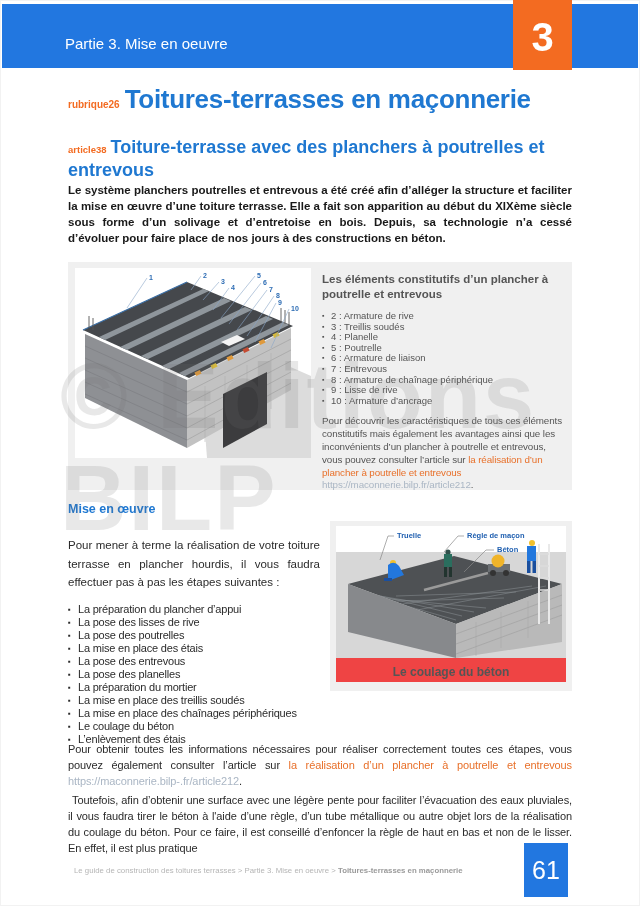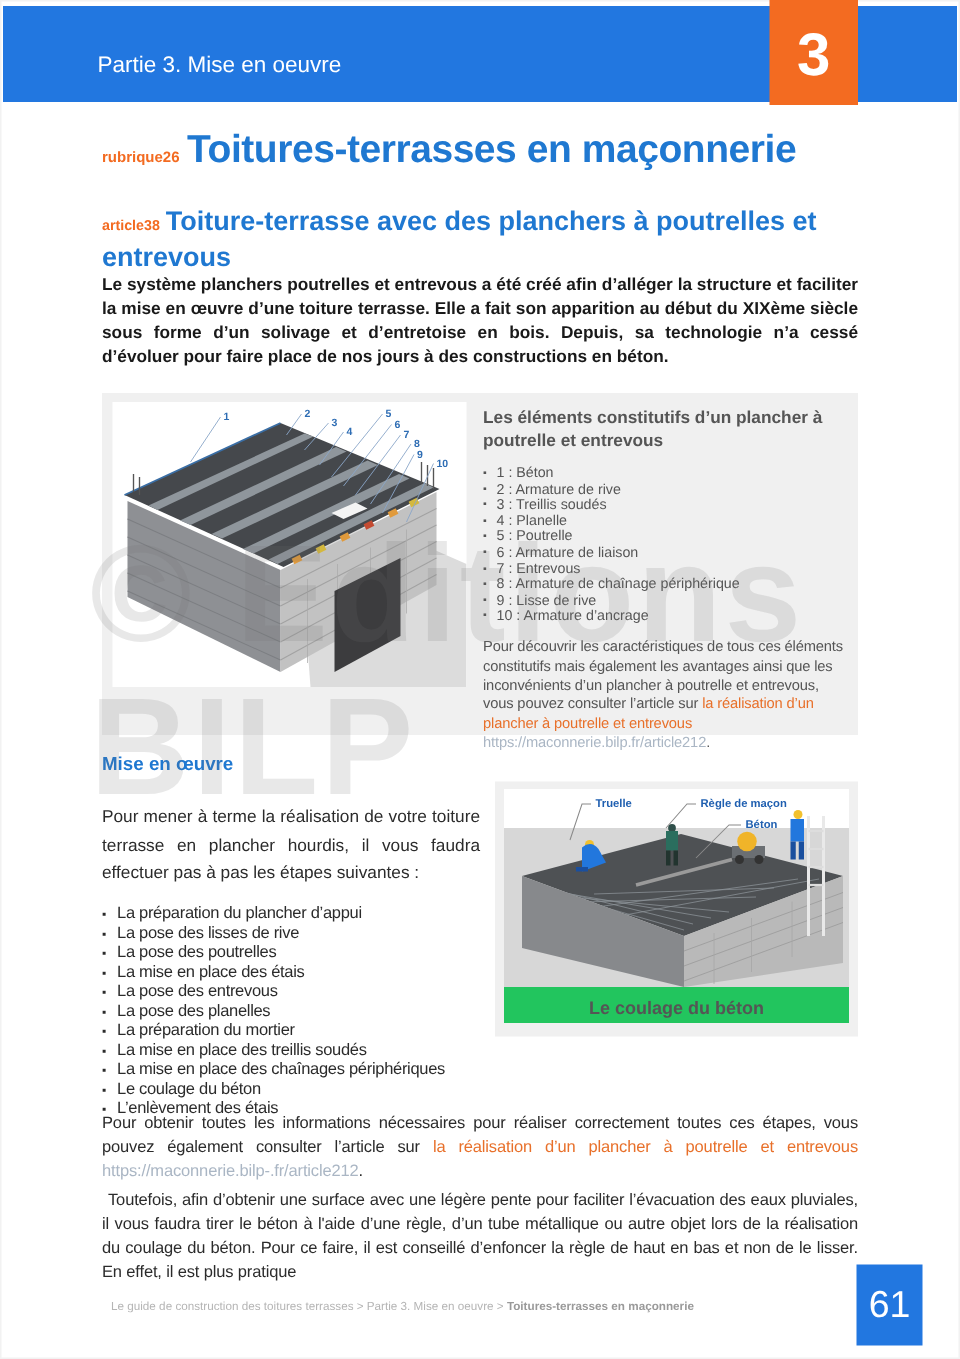--- a/index.html
+++ b/index.html
@@ -42,40 +42,40 @@
   
   .mise-heading { position:absolute; left:68px; top:502px; color:#1f78d1; font-weight:bold; font-size:12.5px; }
   .left-col { position:absolute; left:68px; top:525px; width:252px;margin-top:11px; }
   .left-para { color:#2b2b2b; font-size:11.5px; line-height:18.5px; text-align:justify; margin-bottom:11px; }
   .steps { list-style:none; }
   .steps li { color:#2b2b2b; font-size:11px; line-height:13px; padding-left:10px; position:relative; letter-spacing:-0.2px; }
   .steps li::before { content:"▪"; position:absolute; left:0; top:0; font-size:8px; }
 
   
   .figure2 { position:absolute; left:330px; top:521px; width:242px; height:170px; background:#f0f0f0; }
-  .fig2-image { position:absolute; left:6px; top:5px; width:230px; height:156px; background:#22c55e; }
+  .fig2-image { position:absolute; left:6px; top:5px; width:230px; height:156px; background:#ef4444; }
   .fig2-caption { position:absolute; left:0; right:0; top:144px; text-align:center;
                   color:#555; font-weight:bold; font-size:12px; }
 
   
   .closing { position:absolute; left:68px; top:741px; width:504px; }
   .closing p { color:#2b2b2b; font-size:11px; line-height:16px; text-align:justify; letter-spacing:-0.1px; }
   .closing .p2 { margin-top:3px; text-indent:4px; }
 
   
   .watermark { position:absolute; left:60px; top:345px; z-index:40; pointer-events:none;
                font-weight:bold; font-size:92px; line-height:102px; color:rgba(110,110,110,0.16);
                white-space:nowrap; letter-spacing:2px; }
 
   
   .breadcrumb { position:absolute; left:74px; top:866px; width:445px; font-size:7.8px; color:#b5b5b5;
                 white-space:nowrap; overflow:hidden; }
   .breadcrumb b { color:#9a9a9a; }
   .page-box { position:absolute; left:524px; top:843px; width:44px; height:54px; background:#2277e0;
-              display:flex; align-items:center; justify-content:center;margin-left:47px; }
+              display:flex; align-items:center; justify-content:center; }
   .page-box span { color:#fff; font-size:25px; }
 
   svg text.callout { fill:#2e6db4; font-weight:bold; font-size:7px; font-family:"Liberation Sans",sans-serif; }
   svg text.imglabel { fill:#1f5fb0; font-weight:bold; font-size:7.5px; font-family:"Liberation Sans",sans-serif; }
 </style>
 </head>
 <body>
 
 <div class="page">
 
@@ -166,21 +166,20 @@
         <text class="callout" x="188" y="17">6</text>
         <text class="callout" x="194" y="24">7</text>
         <text class="callout" x="201" y="30">8</text>
         <text class="callout" x="203" y="37">9</text>
         <text class="callout" x="216" y="43">10</text>
       </svg>
     </div>
     <div class="fig1-panel">
       <div class="panel-title">Les éléments constitutifs d’un plancher à poutrelle et entrevous</div>
       <ul class="panel-list">
-        <li>1 : Béton</li>
         <li>2 : Armature de rive</li>
         <li>3 : Treillis soudés</li>
         <li>4 : Planelle</li>
         <li>5 : Poutrelle</li>
         <li>6 : Armature de liaison</li>
         <li>7 : Entrevous</li>
         <li>8 : Armature de chaînage périphérique</li>
         <li>9 : Lisse de rive</li>
         <li>10 : Armature d’ancrage</li>
       </ul>

